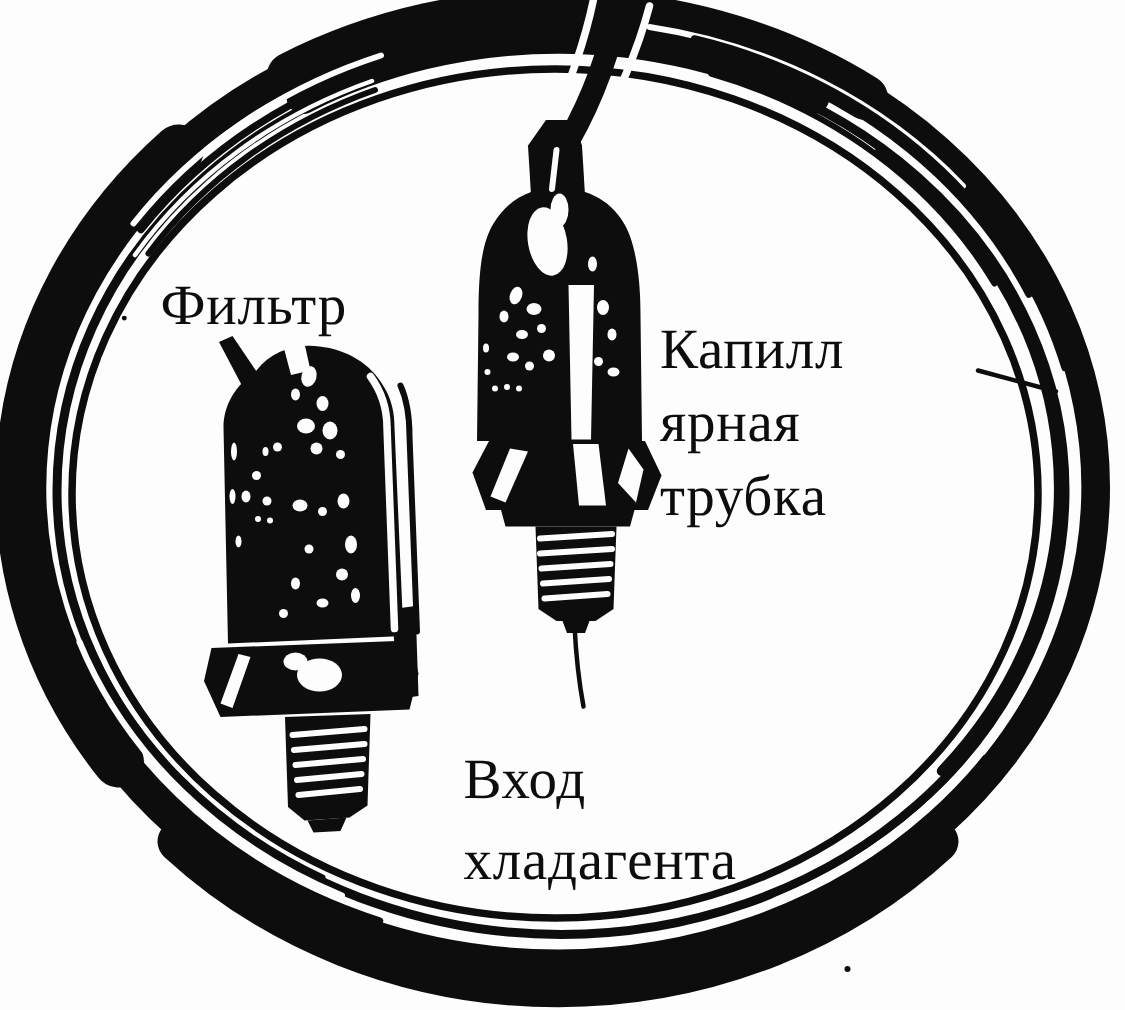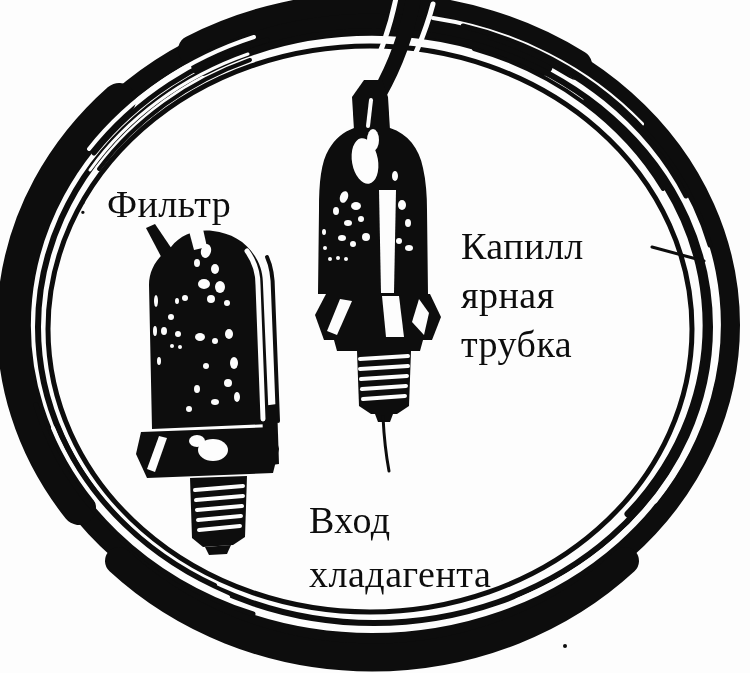--- a/index.html
+++ b/index.html
@@ -13,21 +13,21 @@
   .artwork { position:absolute; left:0; top:0; }
   .ink-stroke { stroke:var(--ink); fill:none; stroke-linecap:round; }
   .ink-fill   { fill:var(--ink); stroke:none; }
   .paper-stroke { stroke:var(--paper); fill:none; stroke-linecap:round; }
   .paper-fill   { fill:var(--paper); stroke:none; }
   .label {
     position:absolute; font-size:38px; letter-spacing:0.5px;
     white-space:pre-line; color:var(--ink); user-select:none;
   }
   .label-filter    { left:107px; top:182px; }
-  .label-capillary { left:461px; top:209px; line-height:49px;margin-top:13px; }
+  .label-capillary { left:440px; top:209px; line-height:49px; }
   .label-inlet     { left:309px; top:482px; line-height:54px;margin-top:11px; }
   .label-colon     { left:79px;  top:189px; font-size:28px; }
 </style>
 </head>
 <body>
 
 <div class="stage">
 
   <svg class="artwork" width="750" height="673" viewBox="0 0 750 673">
 

